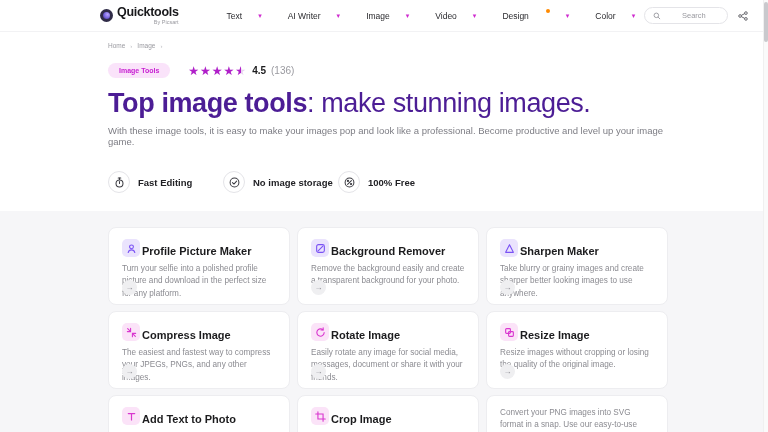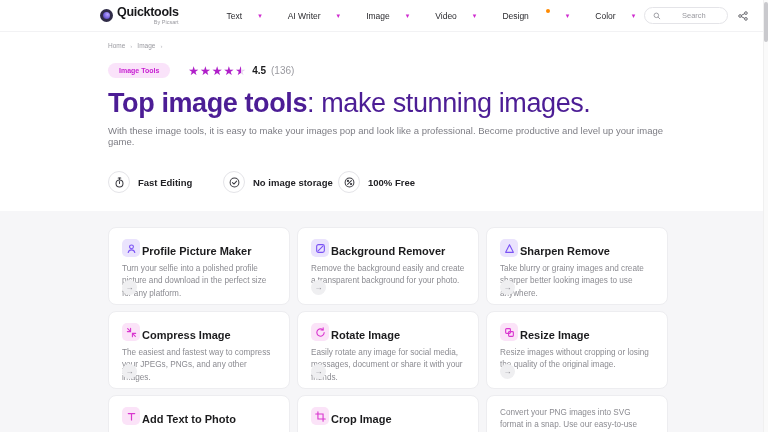--- a/index.html
+++ b/index.html
@@ -204,21 +204,21 @@
      <p class="card-desc">Remove the background easily and create a transparent background for your photo.</p>
      <span class="card-arrow">→</span>
       </div>
       <div class="card">
         <div class="card-head">
        <span class="tool-icon" style="background:#eae3fd;color:#7a52f4">
             <svg width="11" height="11" viewBox="0 0 12 12" fill="none" stroke="currentColor" stroke-width="1.2" stroke-linejoin="round">
               <path d="M6 1.8 L10.2 10.2 H1.8 Z"></path>
             </svg>
           </span>
-       <span class="card-title">Sharpen Remove</span>
+       <span class="card-title">Sharpen Maker</span>
      </div>
      <p class="card-desc">Take blurry or grainy images and create sharper better looking images to use anywhere.</p>
      <span class="card-arrow">→</span>
       </div>
       <div class="card">
         <div class="card-head">
        <span class="tool-icon" style="background:#fbe3f8;color:#d936cf">
             <svg width="11" height="11" viewBox="0 0 12 12" fill="none" stroke="currentColor" stroke-width="1.2" stroke-linecap="round">
               <polyline points="5,1.5 5,5 1.5,5"></polyline>
               <polyline points="7,10.5 7,7 10.5,7"></polyline>

